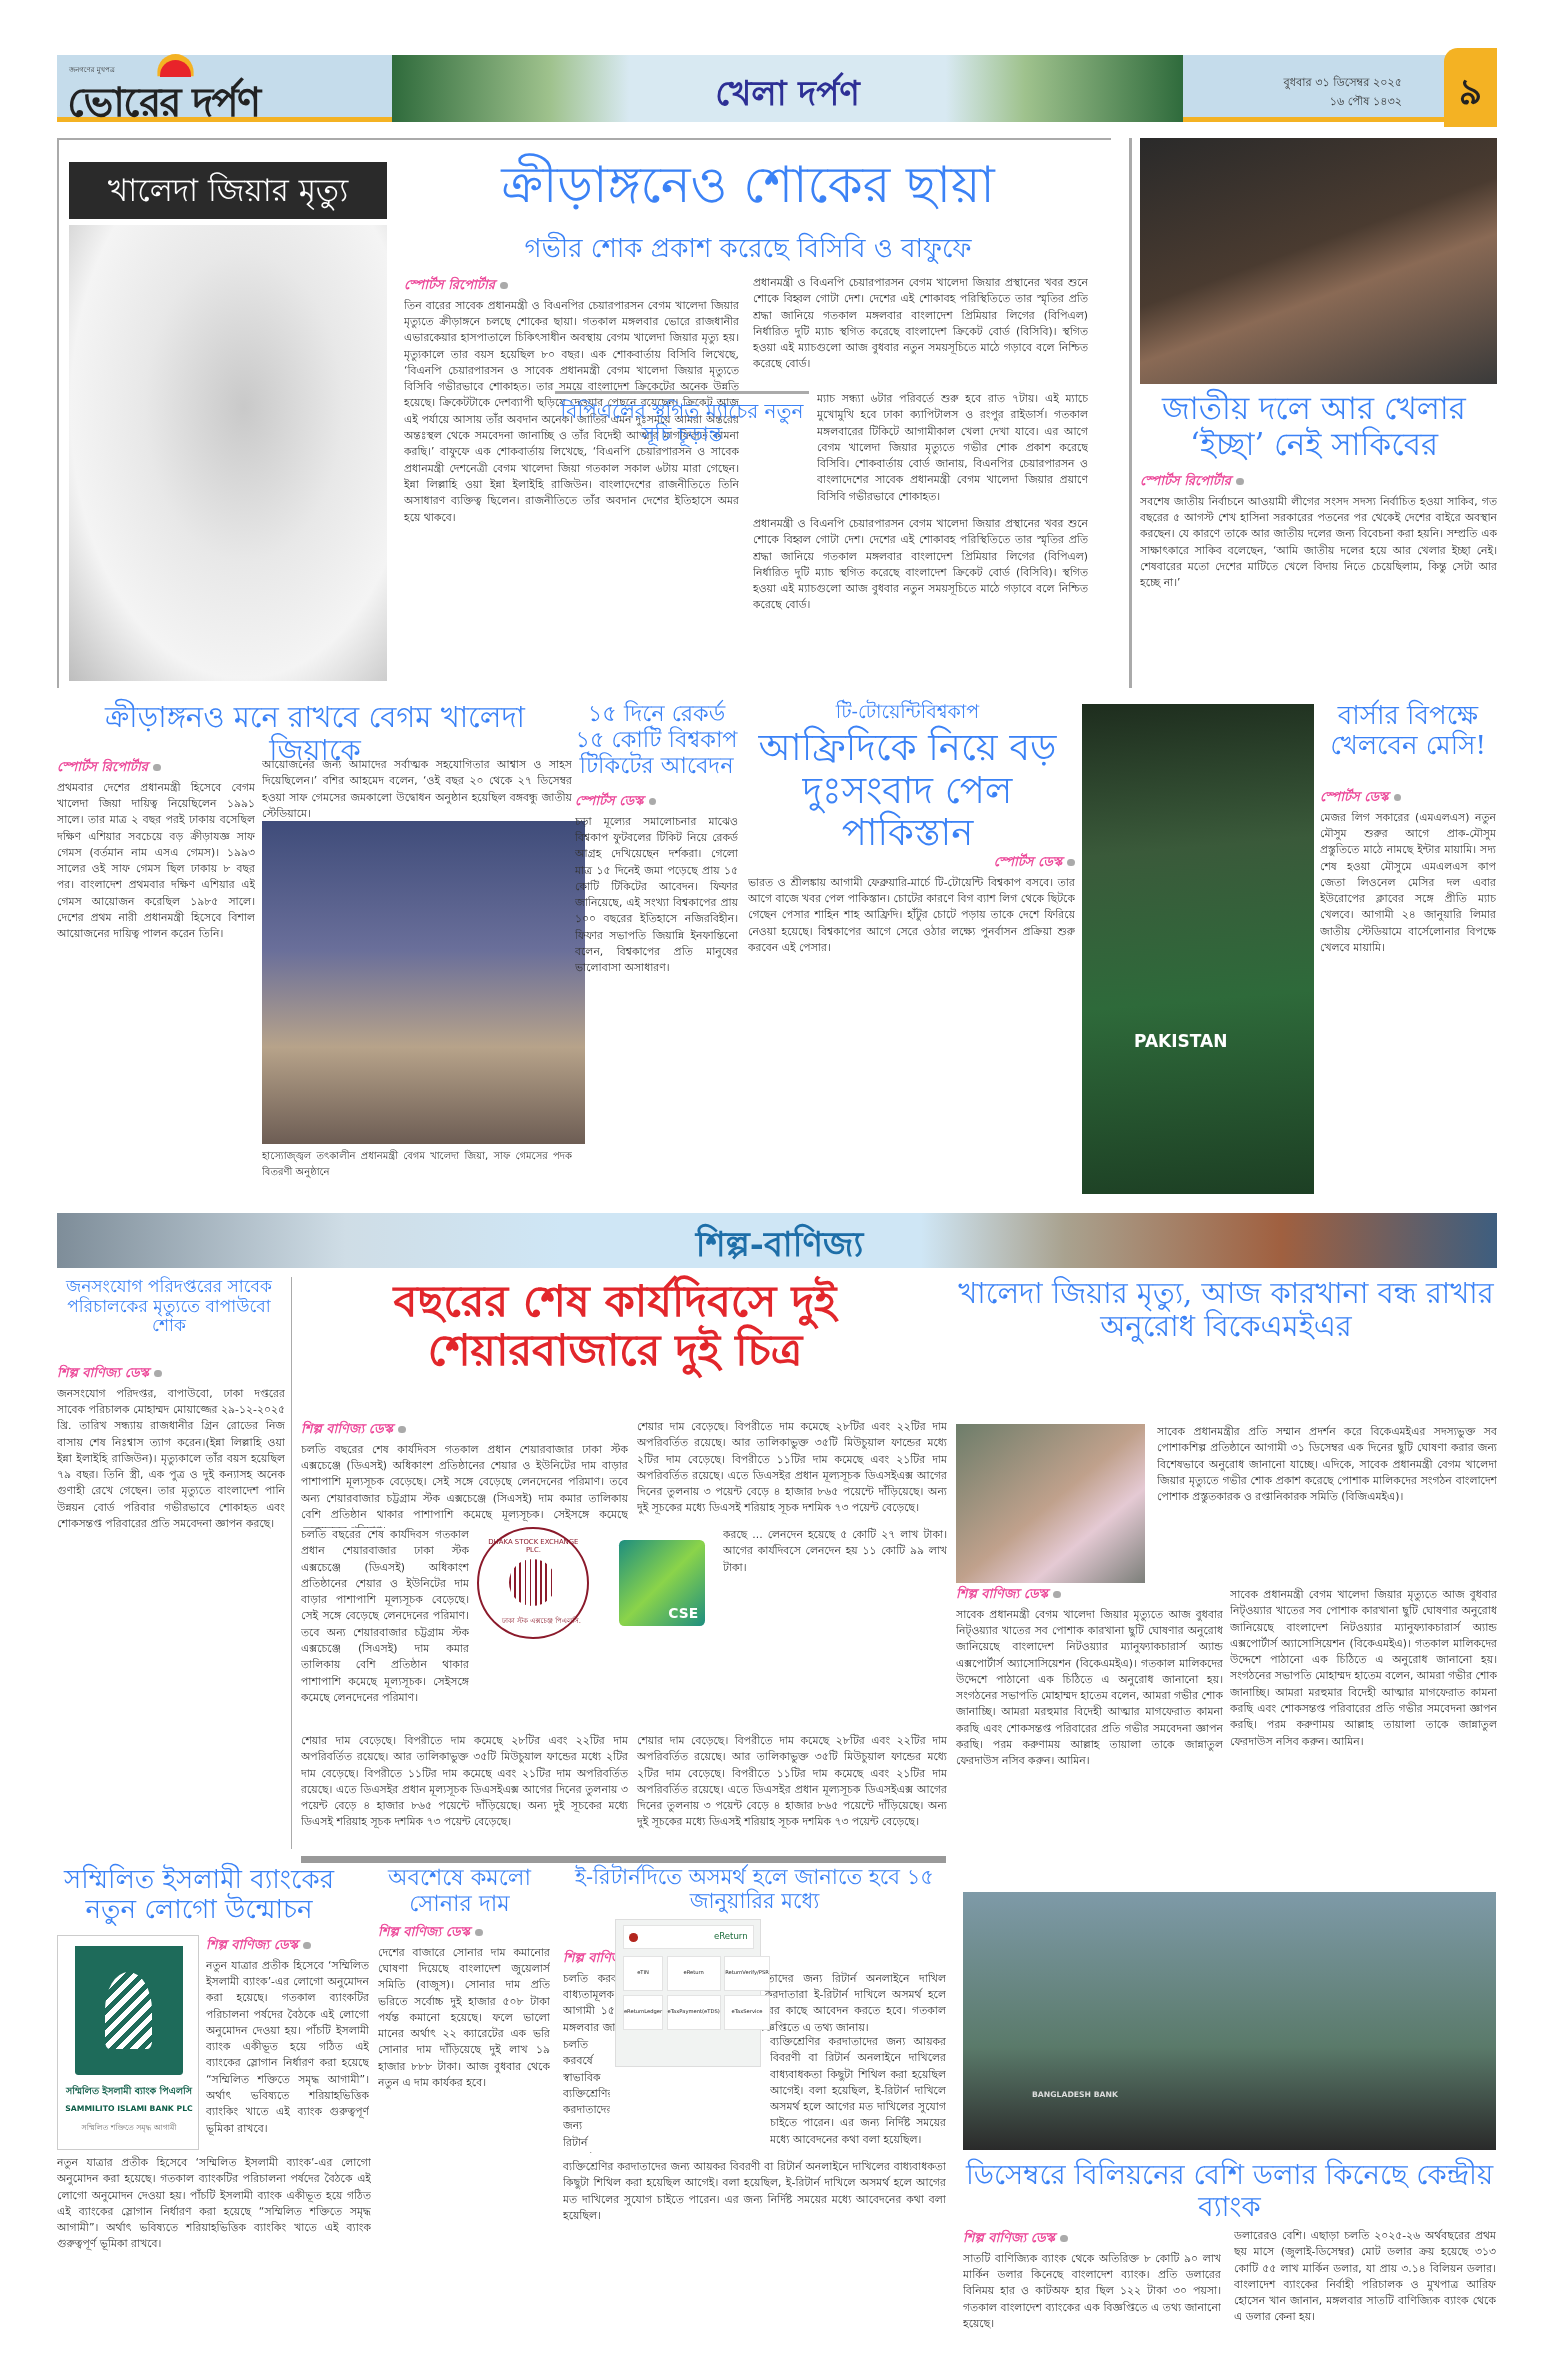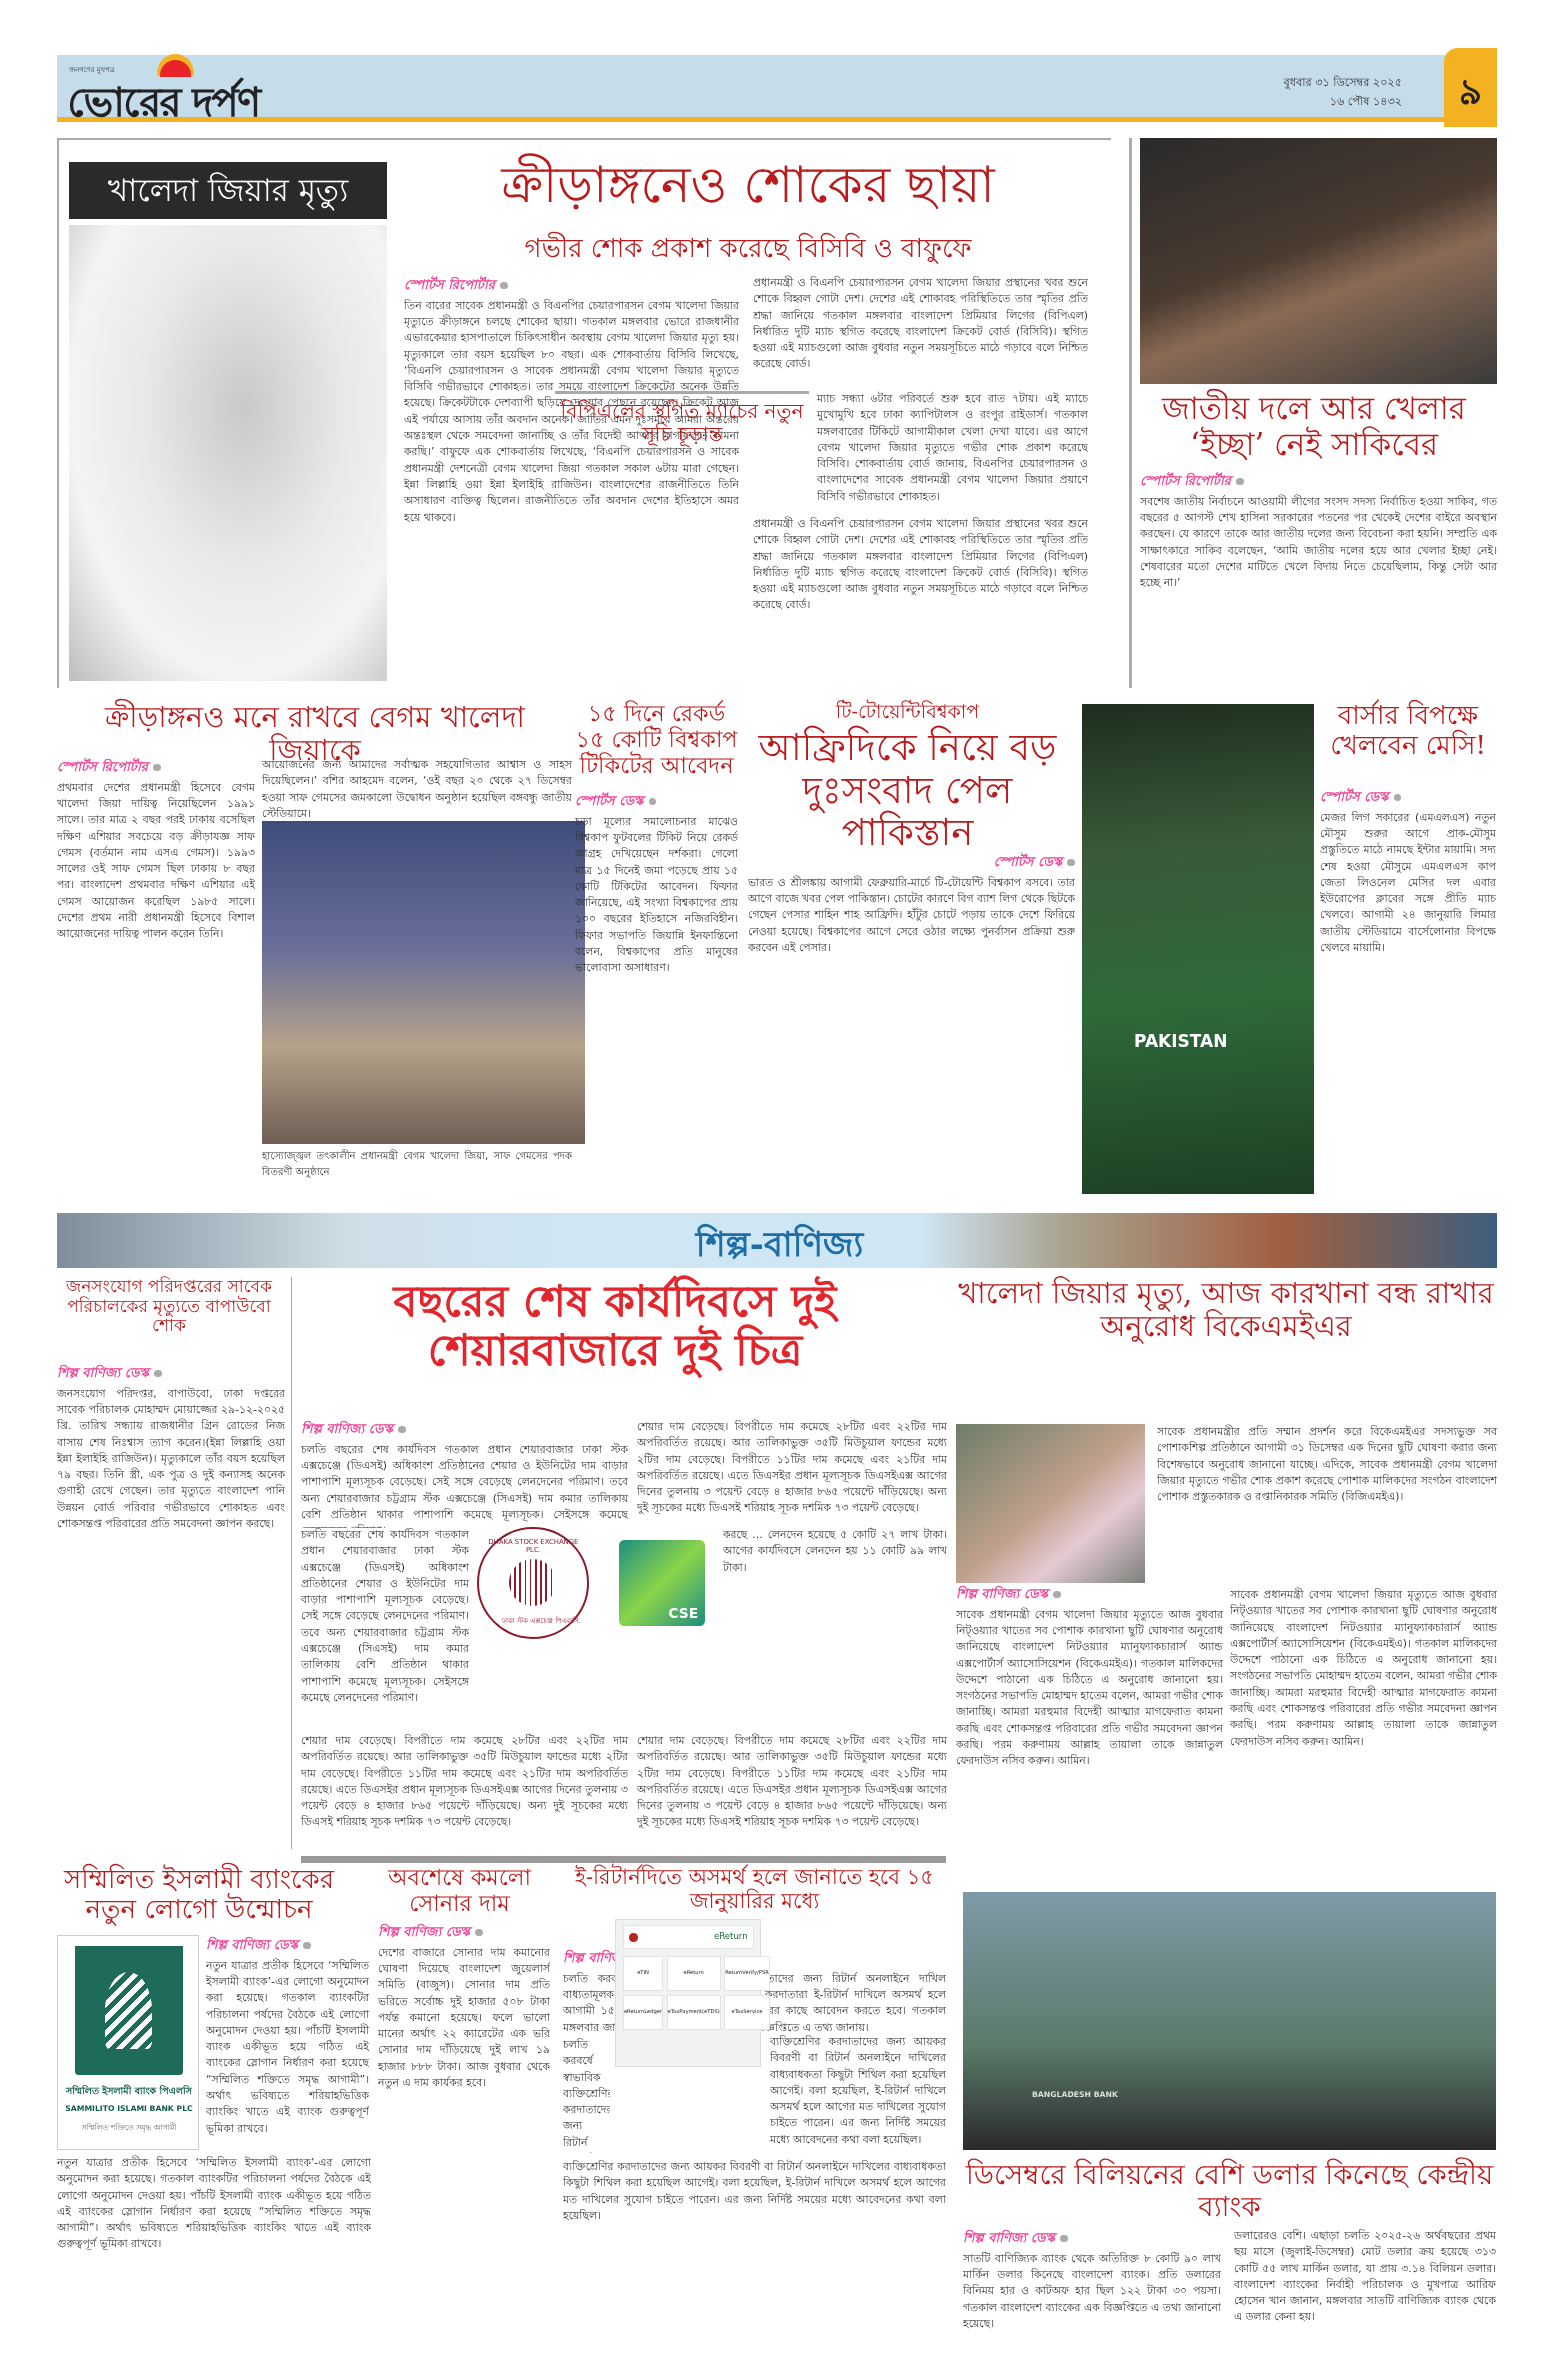--- a/index.html
+++ b/index.html
@@ -1,21 +1,21 @@
 <!DOCTYPE html>
 <html style="font-size:13.8px"><head>
 <meta charset="utf-8">
 <style>
 *{box-sizing:border-box;margin:0;padding:0}
 body{width:1548px;height:2377px;background:#fff;font-family:"DejaVu Sans",sans-serif;color:#222;position:relative;overflow:hidden}
 .abs{position:absolute}
 .body-text{font-size:10.8px;line-height:16.3px;text-align:justify;color:#333;overflow:hidden}
 .byline{font-size:13px;font-style:italic;font-weight:bold;color:#ec4899;margin-bottom:1.7px}
 .byline .dot{display:inline-block;width:7.7px;height:7.7px;border-radius:50%;background:#aaa;margin-left:5.2px;vertical-align:middle}
-.hl{font-family:"DejaVu Serif",serif;color:#b91c1c;text-align:center;line-height:1.15}
+.hl{font-family:"DejaVu Serif",serif;color:#3b82f6;text-align:center;line-height:1.15}
 .photo{background:linear-gradient(135deg,#8a8a8a,#d8d8d8 45%,#9a9a9a);overflow:hidden}
 .rule{background:#aaa}
 
 #masthead{left:57px;top:55px;width:1440px;height:67px;background:#c5dceb;border-bottom:5.2px solid #f4b223}
 #logo-small{left:12px;top:8.6px;font-size:6.9px;color:#333}
 #logo{left:10.3px;top:15.5px;font-size:40px;font-weight:bold;color:#222;font-family:"DejaVu Serif",serif;letter-spacing:-1.7px}
 #sun{left:103px;top:5.2px;width:31px;height:17px;border-radius:31px 31px 0 0;background:#e8242a;box-shadow:0 -3.4px 0 2.6px #f4b223}
 #banner{left:335px;top:0;width:791px;height:67px;background:linear-gradient(90deg,#2f6b3c,#9fc28d 20%,#d8e9f2 30%,#d8e9f2 70%,#9fc28d 80%,#2f6b3c)}
 #banner-title{left:258px;top:12px;width:275px;font-size:34px;color:#2d2f95;font-weight:bold;text-align:center;font-family:"DejaVu Serif",serif}
 #date1{right:95px;top:19px;font-size:11.2px;color:#333;text-align:right}
@@ -60,20 +60,23 @@
 #s4-hl4{left:963px;top:2159px;width:533px;font-size:27.5px}
 .logo-text{font-size:7.7px;text-align:center;color:#0d5c47}
 </style>
 </head>
 <body>
 
 <div id="masthead" class="abs">
   <div id="sun" class="abs"></div>
   <div id="logo-small" class="abs">জনগণের মুখপত্র</div>
   <div id="logo" class="abs">ভোরের দর্পণ</div>
+  <div id="banner" class="abs">
+    <div id="banner-title" class="abs">খেলা দর্পণ</div>
+  </div>
   <div id="date1" class="abs">বুধবার ৩১ ডিসেম্বর ২০২৫</div>
   <div id="date2" class="abs">১৬ পৌষ ১৪৩২</div>
   <div id="page-no" class="abs">৯</div>
 </div>
 
 <div id="sec1" class="abs"></div>
 <div id="black-box" class="abs">খালেদা জিয়ার মৃত্যু</div>
 <div id="kz-photo" class="abs photo"></div>
 <div id="main-hl" class="abs hl">ক্রীড়াঙ্গনেও শোকের ছায়া</div>
 <div id="main-sub" class="abs hl">গভীর শোক প্রকাশ করেছে বিসিবি ও বাফুফে</div>

